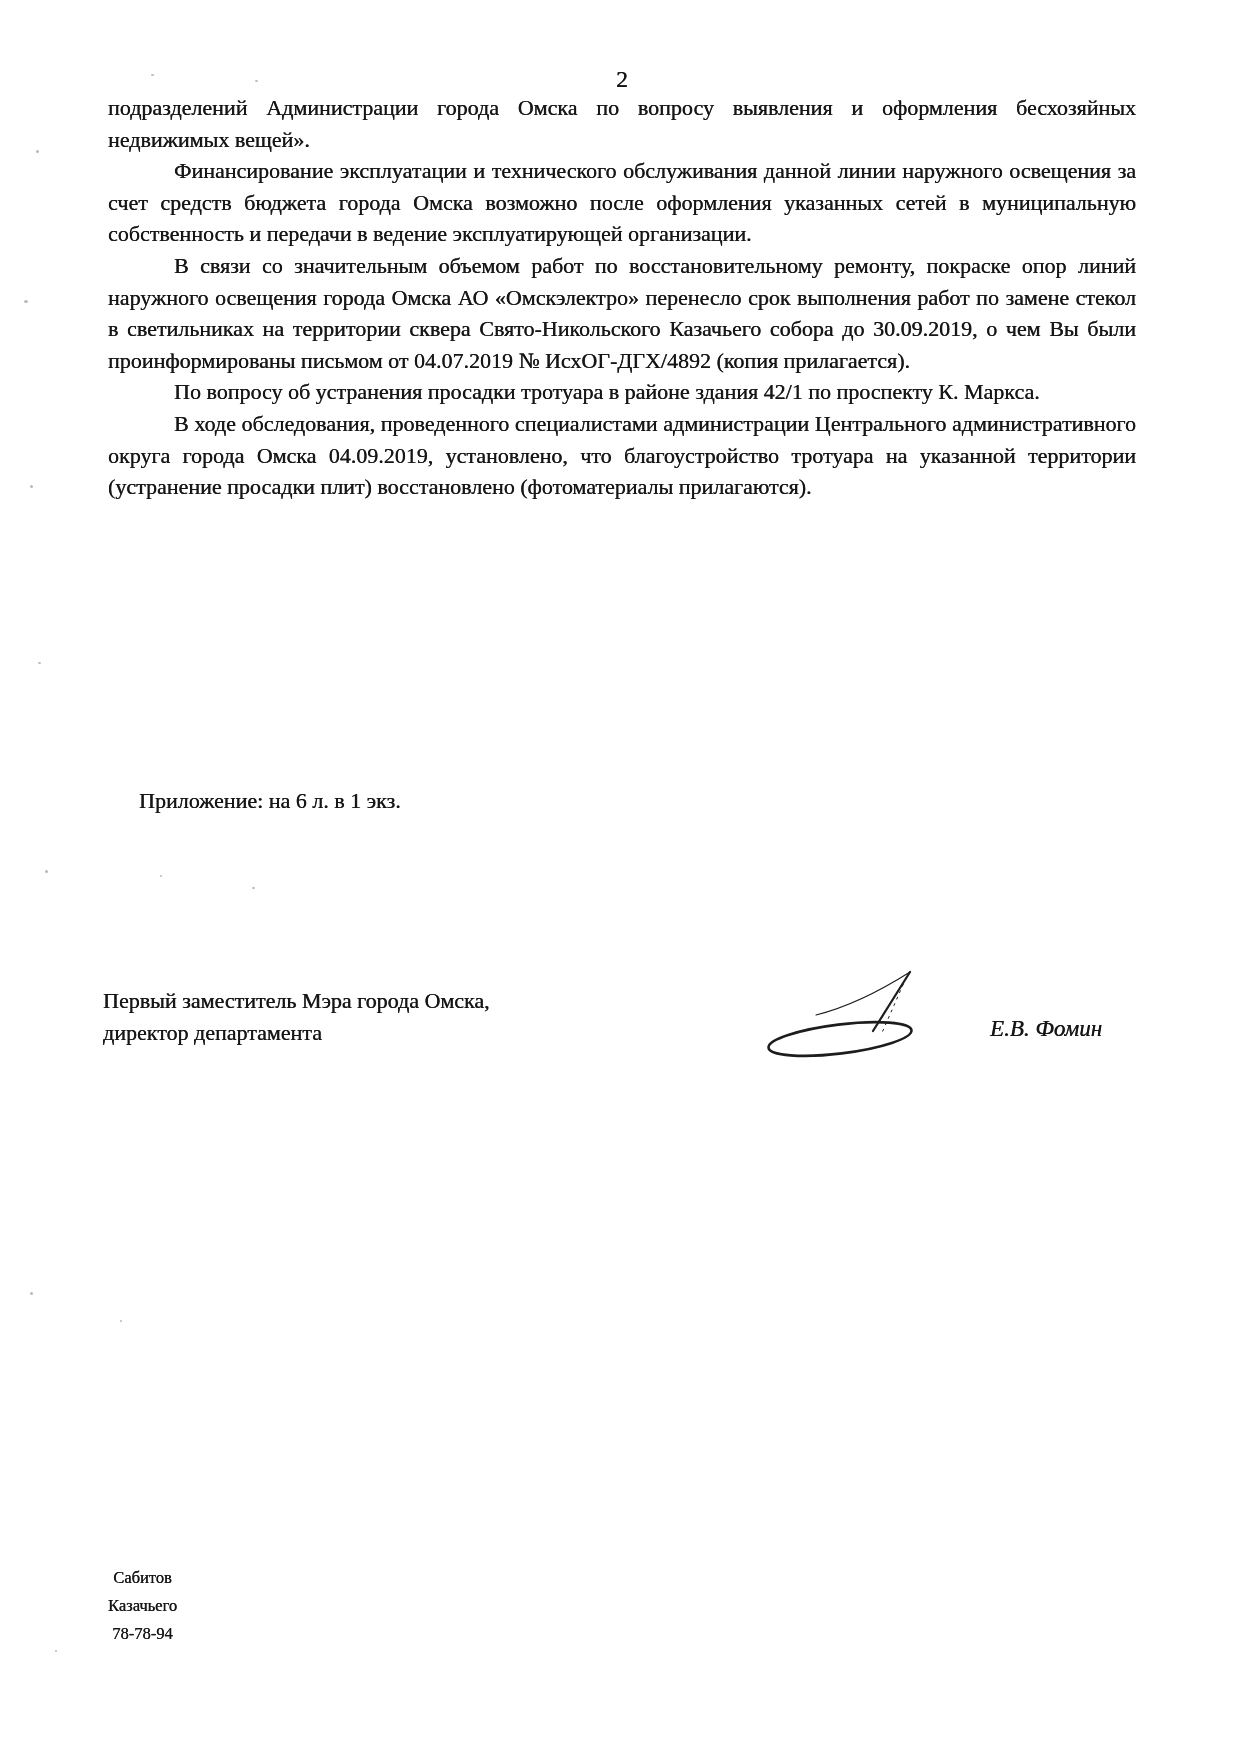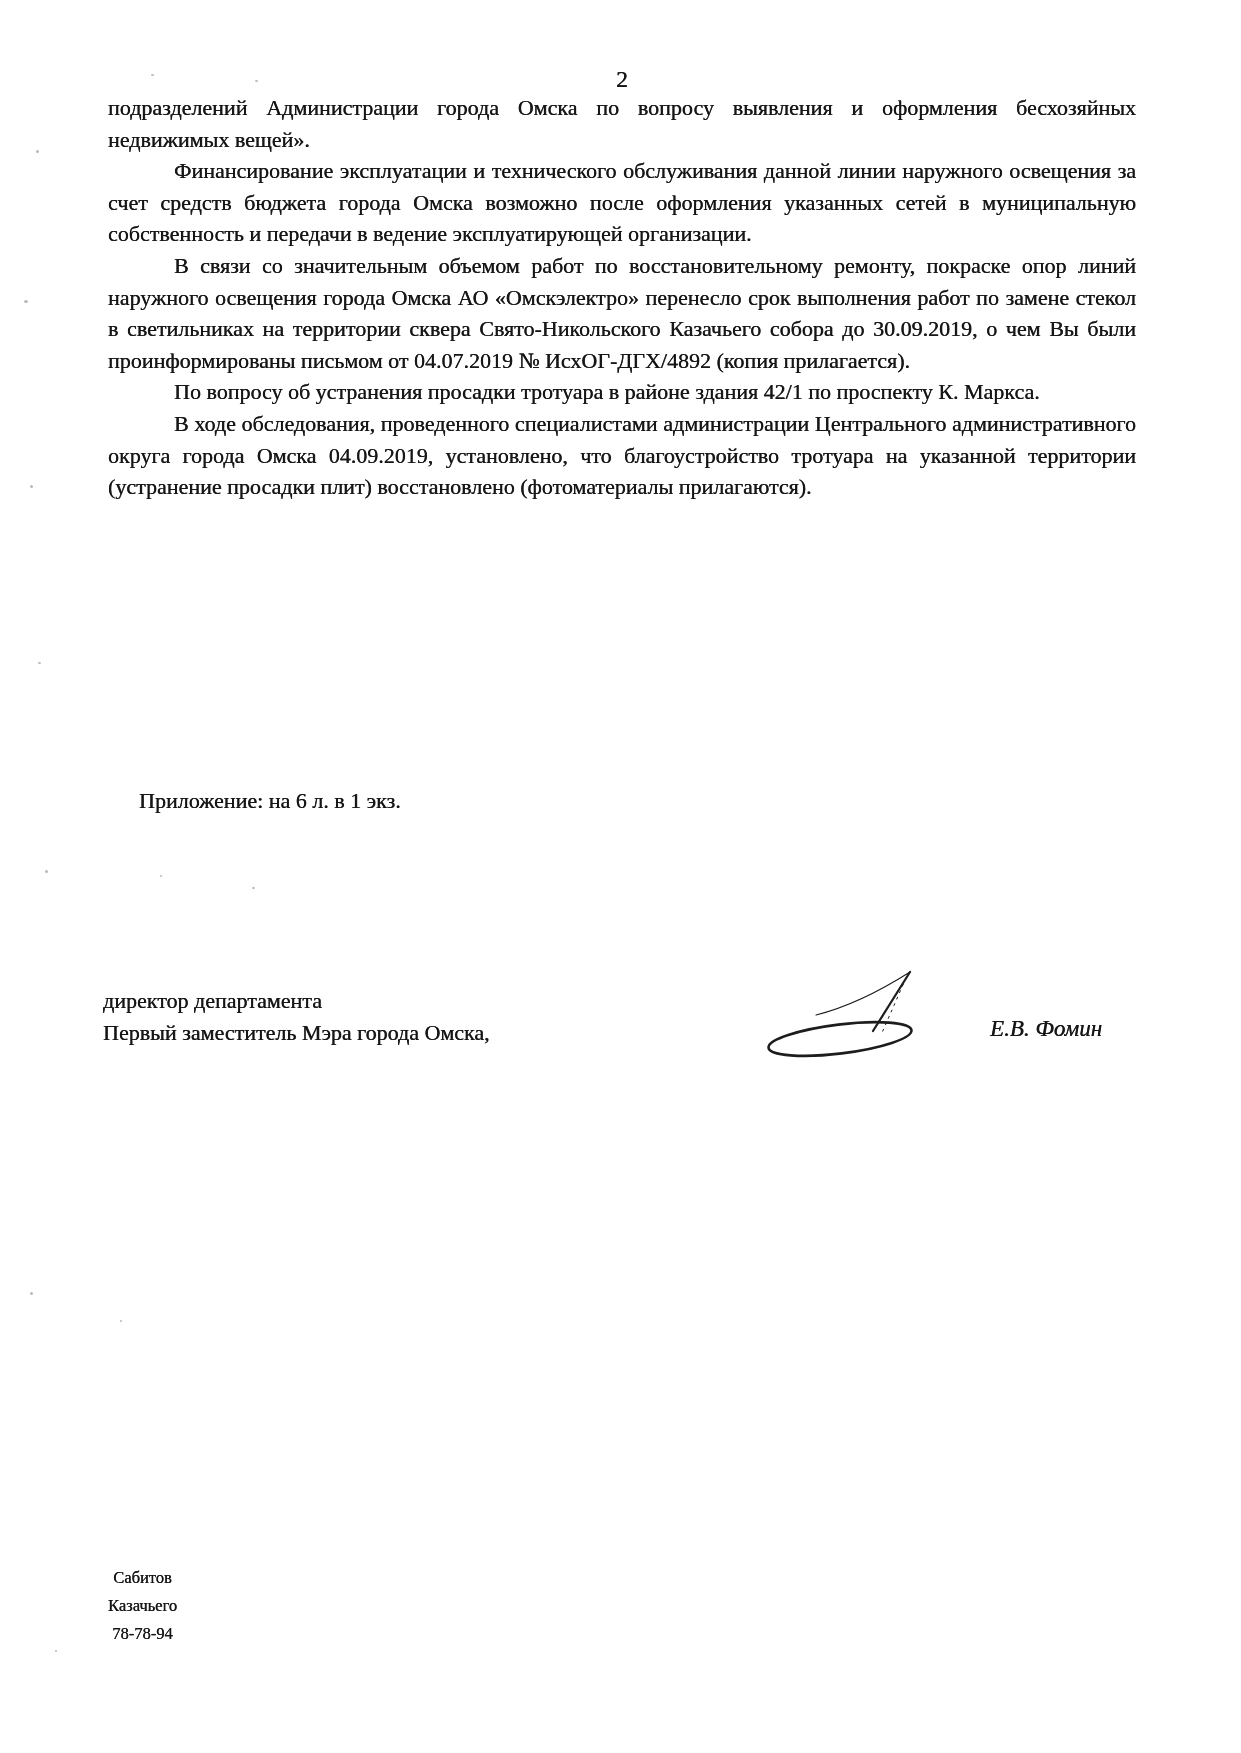--- a/index.html
+++ b/index.html
@@ -100,22 +100,22 @@
     <p class="no-indent">подразделений Администрации города Омска по вопросу выявления и оформления бесхозяйных недвижимых вещей».</p>
     <p>Финансирование эксплуатации и технического обслуживания данной линии наружного освещения за счет средств бюджета города Омска возможно после оформления указанных сетей в муниципальную собственность и передачи в ведение эксплуатирующей организации.</p>
     <p>В связи со значительным объемом работ по восстановительному ремонту, покраске опор линий наружного освещения города Омска АО «Омскэлектро» перенесло срок выполнения работ по замене стекол в светильниках на территории сквера Свято-Никольского Казачьего собора до 30.09.2019, о чем Вы были проинформированы письмом от 04.07.2019 № ИсхОГ-ДГХ/4892 (копия прилагается).</p>
     <p class="italic">По вопросу об устранения просадки тротуара в районе здания 42/1 по проспекту К. Маркса.</p>
     <p>В ходе обследования, проведенного специалистами администрации Центрального административного округа города Омска 04.09.2019, установлено, что благоустройство тротуара на указанной территории (устранение просадки плит) восстановлено (фотоматериалы прилагаются).</p>
   </div>
 
   <div class="attachment ink">Приложение: на 6 л. в 1 экз.</div>
 
   <div class="sig-title ink">
+    <div>Первый заместитель Мэра города Омска,</div>
     <div>директор департамента</div>
-    <div>Первый заместитель Мэра города Омска,</div>
   </div>
 
   <svg class="signature-svg" viewBox="0 0 180 115" xmlns="http://www.w3.org/2000/svg">
     <g fill="none" stroke="#1d1d1d" stroke-linecap="round">
       <ellipse cx="88" cy="84" rx="72" ry="14.5" stroke-width="2.6" transform="rotate(-7 88 84)"></ellipse>
       <path d="M121 76 L158 17" stroke-width="2.2"></path>
       <path d="M158 17 C128 36, 96 52, 64 60" stroke-width="1.1"></path>
       <path d="M154 23 L129 80" stroke-width="1" stroke-dasharray="2 5"></path>
     </g>
   </svg>

